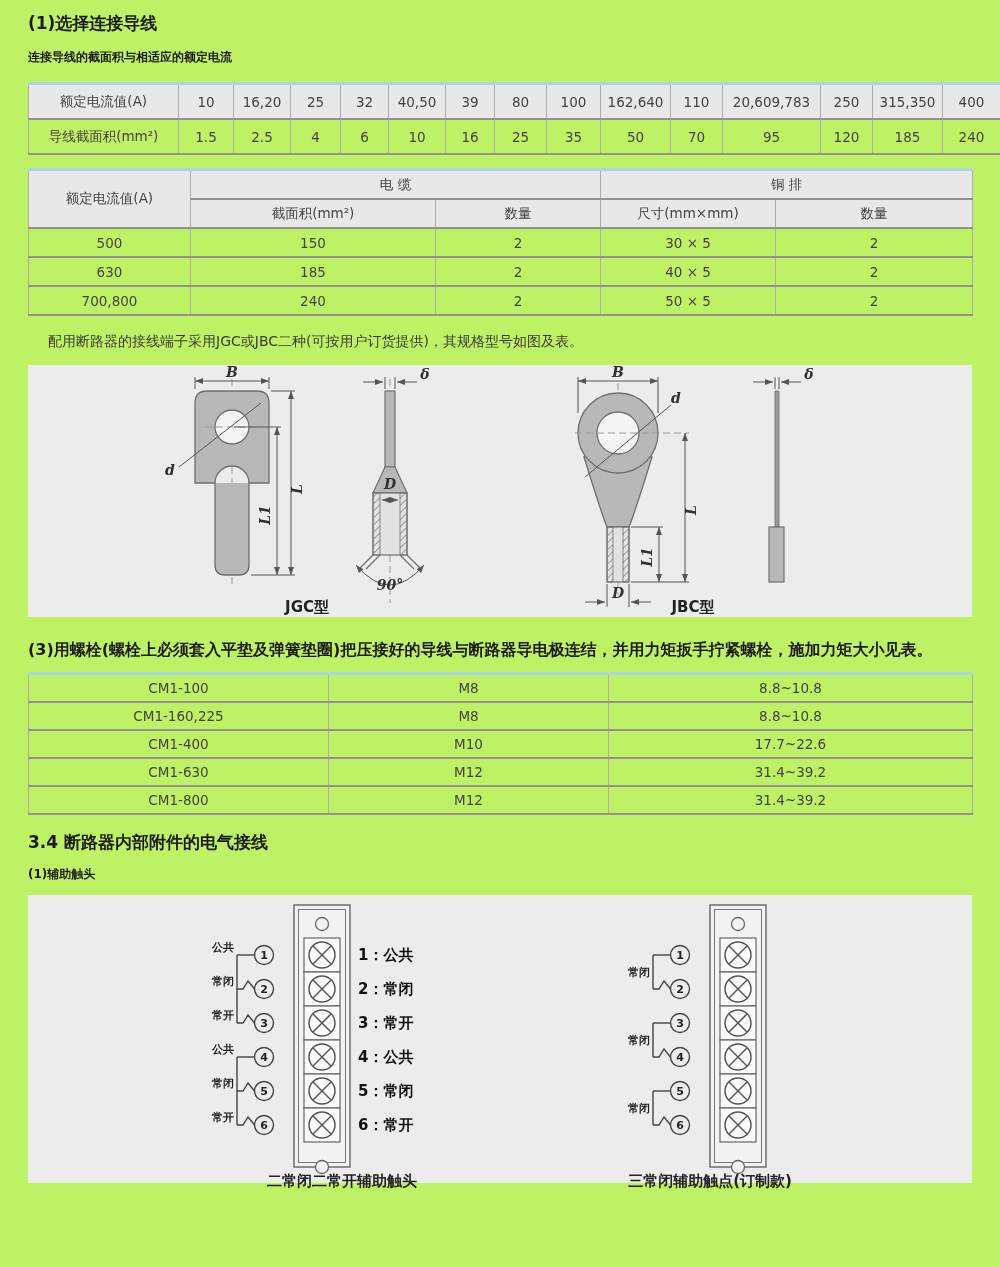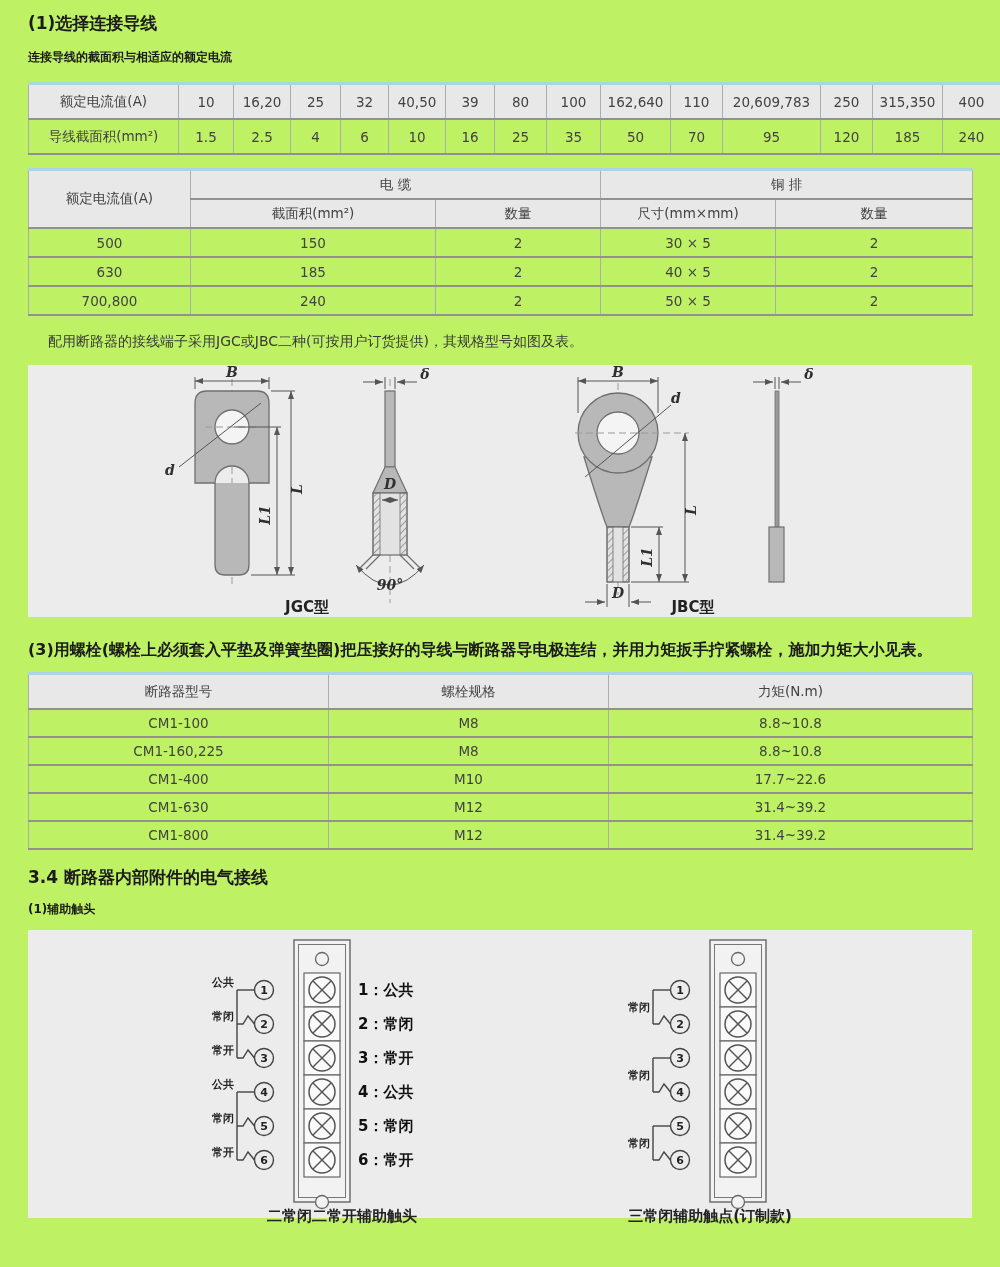--- a/index.html
+++ b/index.html
@@ -264,25 +264,20 @@
 
   <div class="para-bold">(3)用螺栓(螺栓上必须套入平垫及弹簧垫圈)把压接好的导线与断路器导电极连结，并用力矩扳手拧紧螺栓，施加力矩大小见表。</div>
 
   <table class="tbl t3">
     <colgroup>
         <col style="width:300px">
         <col style="width:280px">
         <col style="width:364px">
       </colgroup>
     <tbody id="t3body">
-        <tr class="hdr">
-          <td>断路器型号</td>
-          <td>螺栓规格</td>
-          <td>力矩(N.m)</td>
-        </tr>
         <tr>
           <td>CM1-100</td>
           <td>M8</td>
           <td>8.8~10.8</td>
         </tr>
         <tr>
           <td>CM1-160,225</td>
           <td>M8</td>
           <td>8.8~10.8</td>
         </tr>

